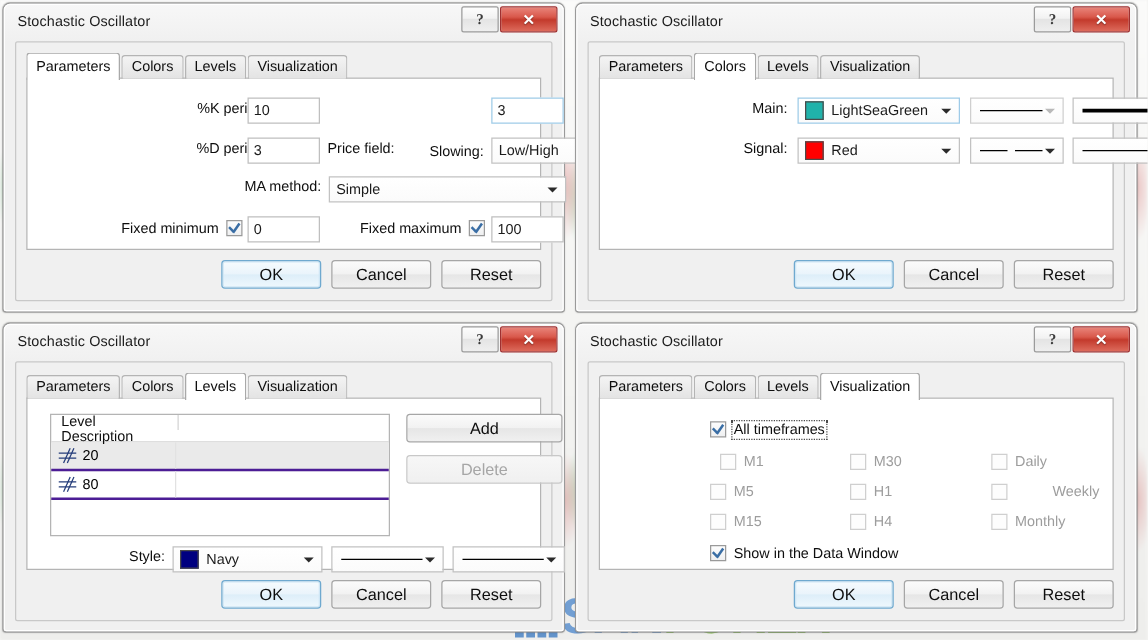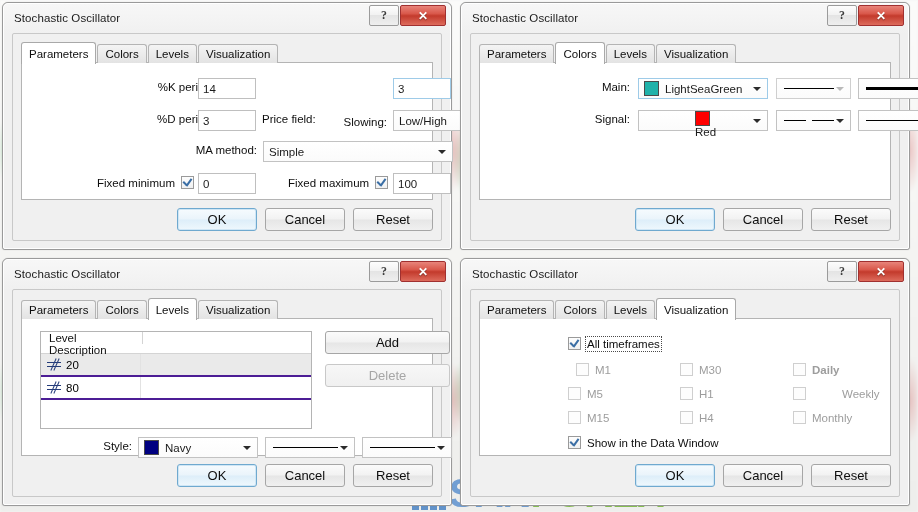--- a/index.html
+++ b/index.html
@@ -297,21 +297,21 @@
       <div class="tab">Colors</div>
       <div class="tab">Levels</div>
       <div class="tab">Visualization</div>
     </div>
     <div class="tabpage">
       <div class="params">
 
         <div class="prow" style="left:62px; top:18px; width:130px; justify-content:flex-end;">
           <span class="lbl">%K period:</span>
         </div>
-        <div class="txt" style="position:absolute; left:176px; top:15px; width:58px;">14</div>
+        <div class="txt" style="position:absolute; left:176px; top:15px; width:58px;">10</div>
 
         <div class="prow" style="left:62px; top:50px; width:130px; justify-content:flex-end;">
           <span class="lbl">%D period:</span>
         </div>
         <div class="txt" style="position:absolute; left:176px; top:47px; width:58px;">3</div>
 
         <div class="prow" style="left:240px; top:18px; width:125px; justify-content:flex-end;margin-top:35px;">
           <span class="lbl">Slowing:</span>
         </div>
         <div class="txt focus" style="position:absolute; left:371px; top:15px; width:58px;">3</div>
@@ -394,21 +394,21 @@
       <div class="combo" style="position:absolute; left:378px; top:15px; width:80px;">
         <span class="lineprev">
           <span class="seg" style="height:3px; width:100%;"></span>
         </span>
 
       </div>
 
       <div class="prow" style="position:absolute; left:40px; top:50px; width:110px; justify-content:flex-end;">
         <span class="lbl">Signal:</span>
       </div>
-      <div class="combo" style="position:absolute; left:158px; top:47px; width:130px;flex-direction:column;">
+      <div class="combo" style="position:absolute; left:158px; top:47px; width:130px;">
         <span class="swatch" style="background:#FF0000;"></span>
         <span>Red</span>
         <span class="arrow"></span>
       </div>
       <div class="combo" style="position:absolute; left:296px; top:47px; width:75px;">
         <span class="lineprev" style="gap:6px;">
           <span class="seg" style="height:1px; width:22px;"></span>
           <span class="seg" style="height:1px; width:22px;"></span>
         </span>
         <span class="arrow"></span>
@@ -557,21 +557,21 @@
       </div>
       <div class="cbrow" style="position:absolute; left:200px; top:68px;">
         <span class="cb off"></span>
         <span class="lbl dim">H1</span>
       </div>
       <div class="cbrow" style="position:absolute; left:200px; top:92px;">
         <span class="cb off"></span>
         <span class="lbl dim">H4</span>
       </div>
 
-      <div class="cbrow" style="position:absolute; left:313px; top:44px;font-weight:bold;">
+      <div class="cbrow" style="position:absolute; left:313px; top:44px;">
         <span class="cb off"></span>
         <span class="lbl dim">Daily</span>
       </div>
       <div class="cbrow" style="position:absolute; left:313px; top:68px;gap:36px;">
         <span class="cb off"></span>
         <span class="lbl dim">Weekly</span>
       </div>
       <div class="cbrow" style="position:absolute; left:313px; top:92px;">
         <span class="cb off"></span>
         <span class="lbl dim">Monthly</span>

